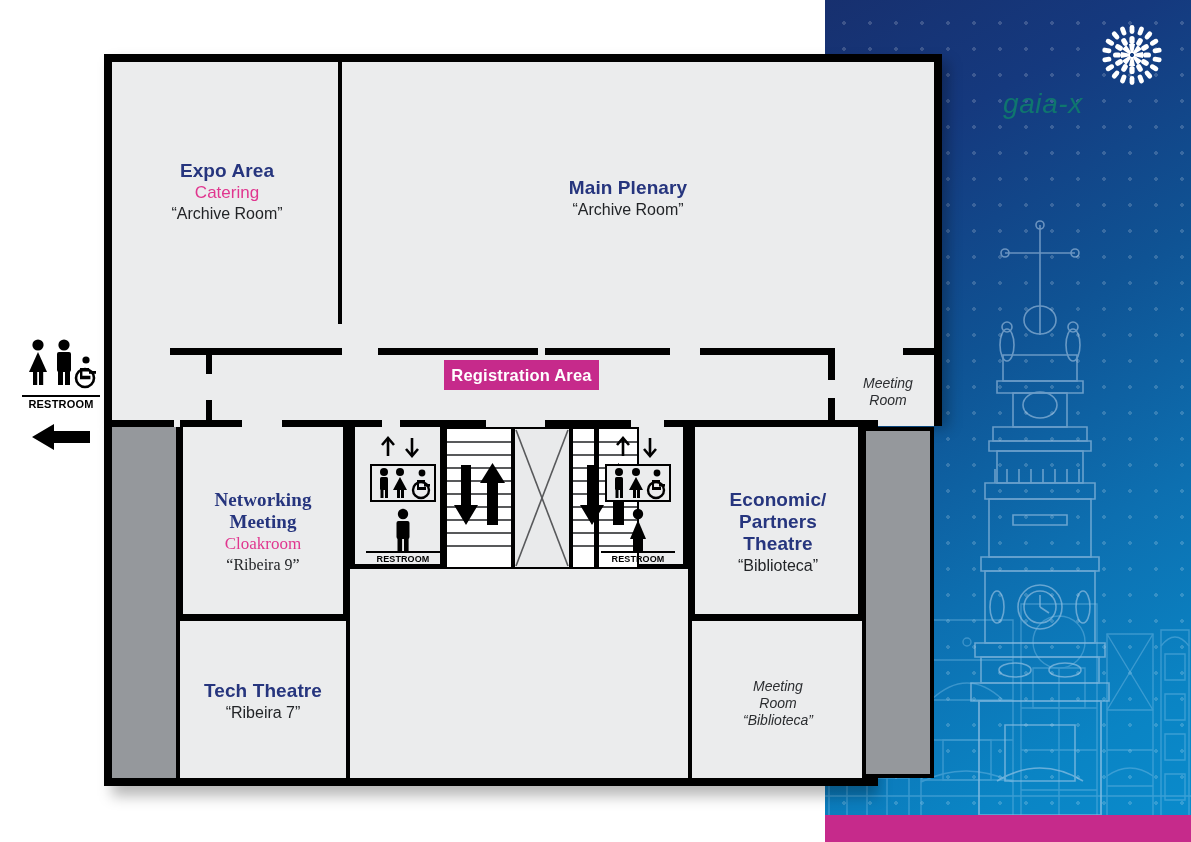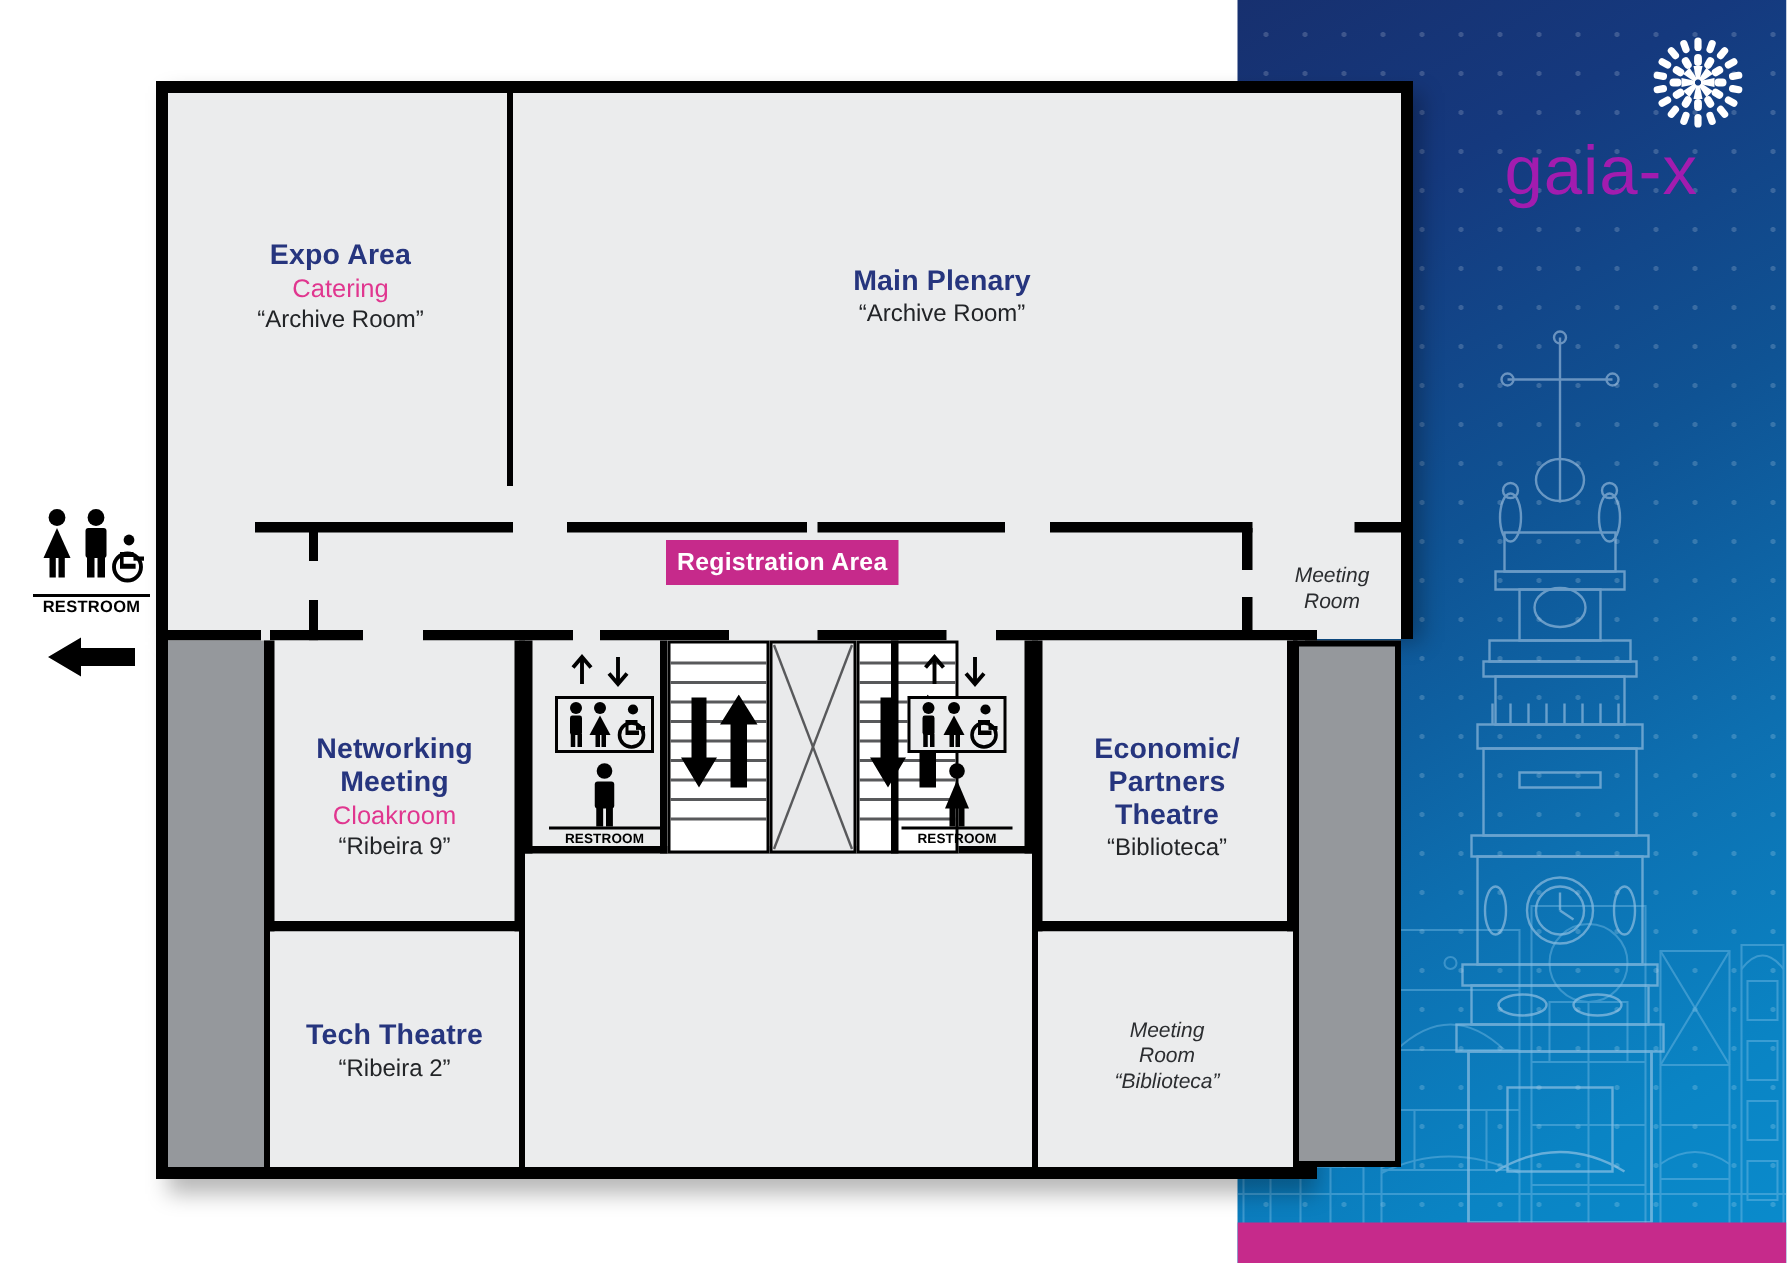--- a/index.html
+++ b/index.html
@@ -11,22 +11,22 @@
     background:linear-gradient(150deg,#17306f 0%,#15397e 18%,#0f5394 42%,#0d6fb0 65%,#0a84c4 85%,#0a8ccd 100%);
     overflow:hidden;}
   .dotgrid{position:absolute;left:0;top:0;width:366px;height:842px;opacity:.38;
     background-image:radial-gradient(circle, rgba(255,255,255,.45) 1.6px, transparent 1.7px);
     background-size:26px 26px;background-position:6px 10px;}
   .tower-wrap{position:absolute;left:60px;top:215px;width:310px;height:600px;opacity:.55;}
   .skyline{position:absolute;left:0;bottom:22px;width:366px;height:230px;opacity:.55;}
   .brandbar{position:absolute;left:0;bottom:0;width:366px;height:27px;background:#c62a8b;}
 
   .logo{position:absolute;left:1003px;top:22px;width:175px;height:105px;}
-  .logo-word{position:absolute;left:0;top:68px;color:#a21caf;font-size:46px;
-    letter-spacing:.6px;font-weight:400;line-height:1;}
+  .logo-word{position:absolute;left:0;top:68px;color:#0f766e;font-size:28px;
+    letter-spacing:.6px;font-weight:400;line-height:1;font-style:italic;}
 
   
   .plan{position:absolute;left:0;top:0;width:960px;height:692px;}
   .shadow{position:absolute;background:rgba(0,0,0,.28);filter:blur(7px);}
 
   .room{position:absolute;background:#ebeced;box-sizing:border-box;}
   .wall{position:absolute;background:#000000;}
   .grayblk{position:absolute;background:#95989c;box-sizing:border-box;}
 
   .lbl{position:absolute;text-align:center;line-height:1.16;}
@@ -342,31 +342,31 @@
   <div class="wall" style="left:664px;top:420px;width:214px;height:7px;"></div>
 
   <div class="grayblk" style="left:112px;top:427px;width:68px;height:351px;"></div>
   <div class="grayblk" style="left:862px;top:427px;width:72px;height:351px;border:4px solid #000;"></div>
 
   <div class="room" style="left:180px;top:427px;width:166px;height:190px;"></div>
   <div class="wall" style="left:176px;top:427px;width:7px;height:351px;"></div>
   <div class="wall" style="left:343px;top:427px;width:7px;height:351px;"></div>
   <div class="wall" style="left:176px;top:614px;width:174px;height:7px;"></div>
 
-  <div class="lbl" style="left:182px;top:489px;width:162px;">
+  <div class="lbl" style="left:182px;top:489px;width:162px;font-family:Liberation Serif, serif;">
     <div class="t1">Networking</div>
     <div class="t1">Meeting</div>
     <div class="t2">Cloakroom</div>
     <div class="t3">“Ribeira 9”</div>
   </div>
 
   <div class="room" style="left:180px;top:621px;width:166px;height:157px;"></div>
   <div class="lbl" style="left:182px;top:680px;width:162px;">
     <div class="t1">Tech Theatre</div>
-    <div class="t3">“Ribeira 2”</div>
+    <div class="t3">“Ribeira 7”</div>
   </div>
 
   <div class="room" style="left:350px;top:427px;width:338px;height:142px;"></div>
   <div class="wall" style="left:350px;top:427px;width:5px;height:142px;"></div>
   <div class="wall" style="left:683px;top:427px;width:5px;height:142px;"></div>
   <div class="wall" style="left:350px;top:564px;width:338px;height:5px;"></div>
 
   <div class="wall" style="left:440px;top:427px;width:5px;height:142px;"></div>
   <svg style="position:absolute;left:378px;top:436px;" width="48" height="22" viewBox="0 0 48 22">
     <g stroke="#000" stroke-width="2.6" fill="none">

